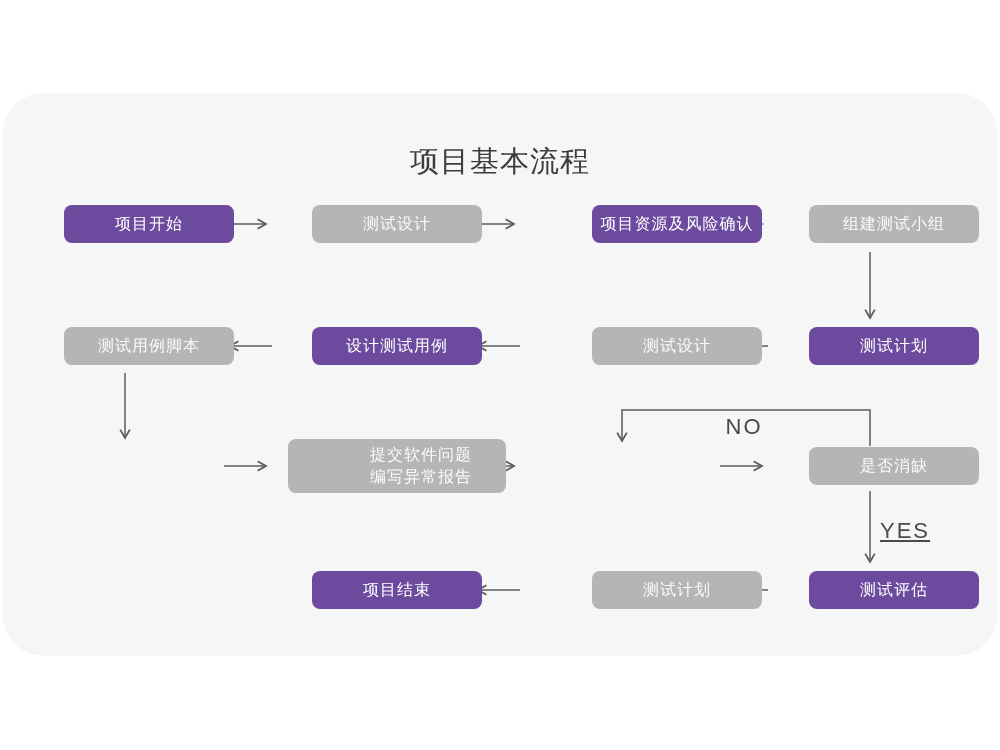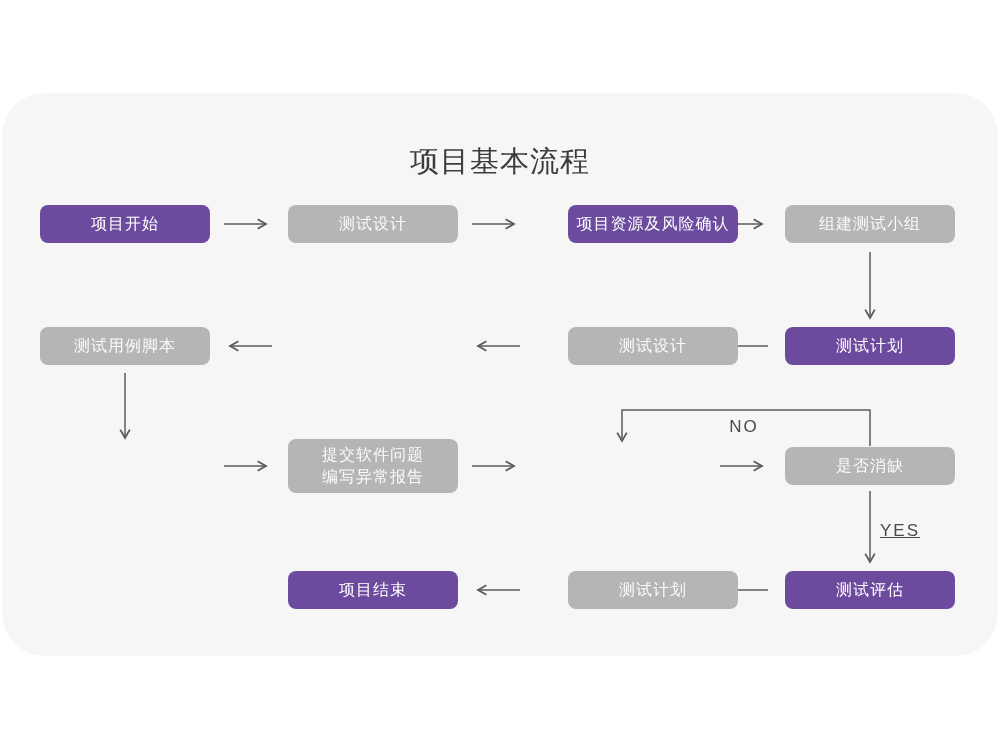--- a/index.html
+++ b/index.html
@@ -30,31 +30,32 @@
     color:var(--title-color);letter-spacing:1px;
   }
   .node{
     position:absolute;width:170px;height:38px;
     transform:translate(-50%,-50%);
     border-radius:8px;
     display:flex;align-items:center;justify-content:center;
     font-size:16px;color:var(--node-text);
     white-space:pre-line;text-align:center;line-height:1.35;
     letter-spacing:1px;
+    margin-left:24px;
   }
   .node.purple{background:var(--purple);}
   .node.gray{background:var(--gray);color:rgba(255,255,255,0.95);}
-  .node.tall{height:54px;}
+  .node.tall{height:54px;padding-left:48px;}
   
   .c1{left:125px;} .c2{left:373px;} .c3{left:653px;} .c4{left:870px;}
   
   .r1{top:224px;} .r2{top:346px;} .r3{top:466px;} .r4{top:590px;}
   svg.arrows{position:absolute;left:0;top:0;width:1000px;height:750px;pointer-events:none;}
   .edge-label{
-    position:absolute;font-size:17px;color:var(--label-color);
+    position:absolute;font-size:22px;color:var(--label-color);
     letter-spacing:2px;
   }
   .label-no{left:744px;top:427px;transform:translate(-50%,-50%);}
   .label-yes{left:880px;top:531px;transform:translate(0,-50%);text-decoration:underline;}
 </style>
 </head>
 <body>
 
 <div id="canvas">
   <div class="card"></div>
@@ -93,20 +94,21 @@
       <line x1="520" y1="590" x2="478" y2="590" marker-end="url(#arrowhead)"></line>
     </g>
   </svg>
 
   <div class="node purple c1 r1">项目开始</div>
   <div class="node gray   c2 r1">测试设计</div>
   <div class="node purple c3 r1">项目资源及风险确认</div>
   <div class="node gray   c4 r1">组建测试小组</div>
 
   <div class="node gray   c1 r2">测试用例脚本</div>
+  <div class="node purple c2 r2">设计测试用例</div>
   <div class="node gray   c3 r2">测试设计</div>
   <div class="node purple c4 r2">测试计划</div>
 
   <div class="node gray tall c2 r3">提交软件问题
 编写异常报告</div>
   <div class="node gray   c4 r3">是否消缺</div>
 
   <div class="node purple c2 r4">项目结束</div>
   <div class="node gray   c3 r4">测试计划</div>
   <div class="node purple c4 r4">测试评估</div>

